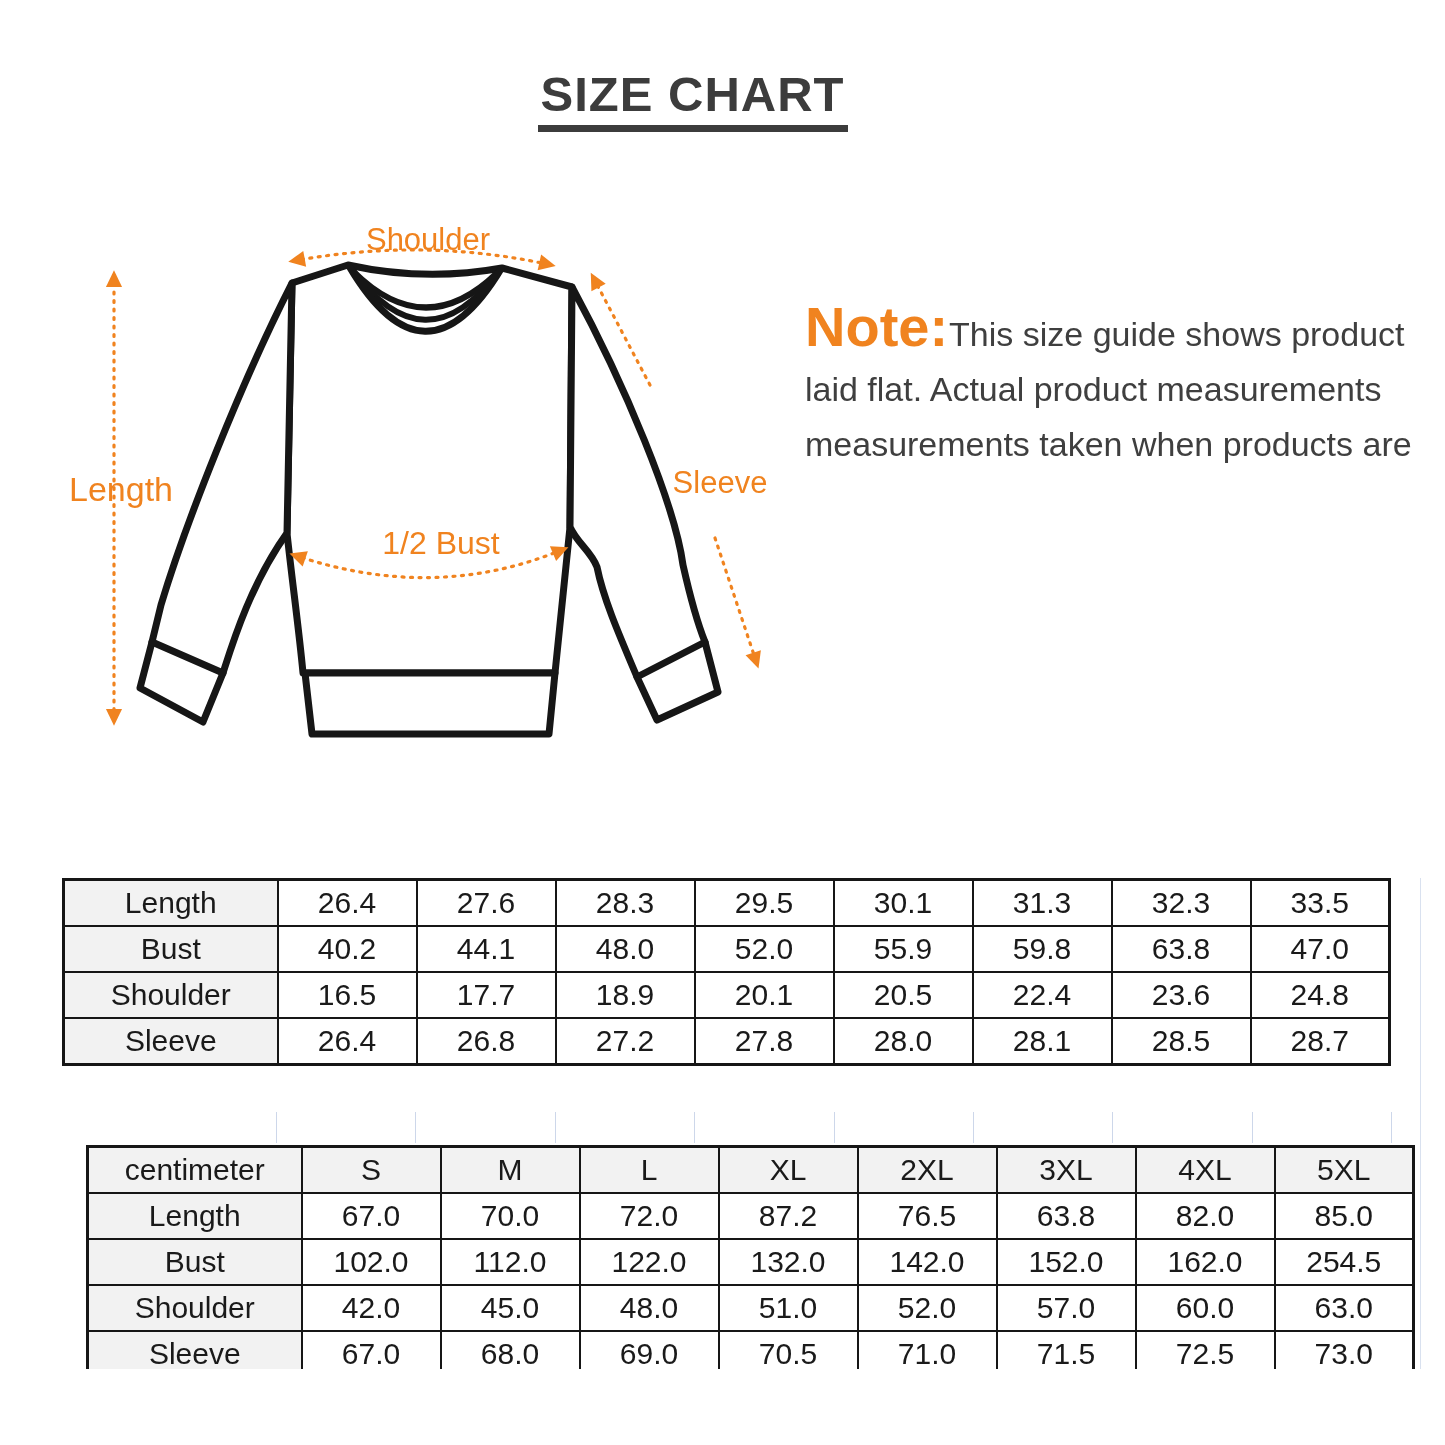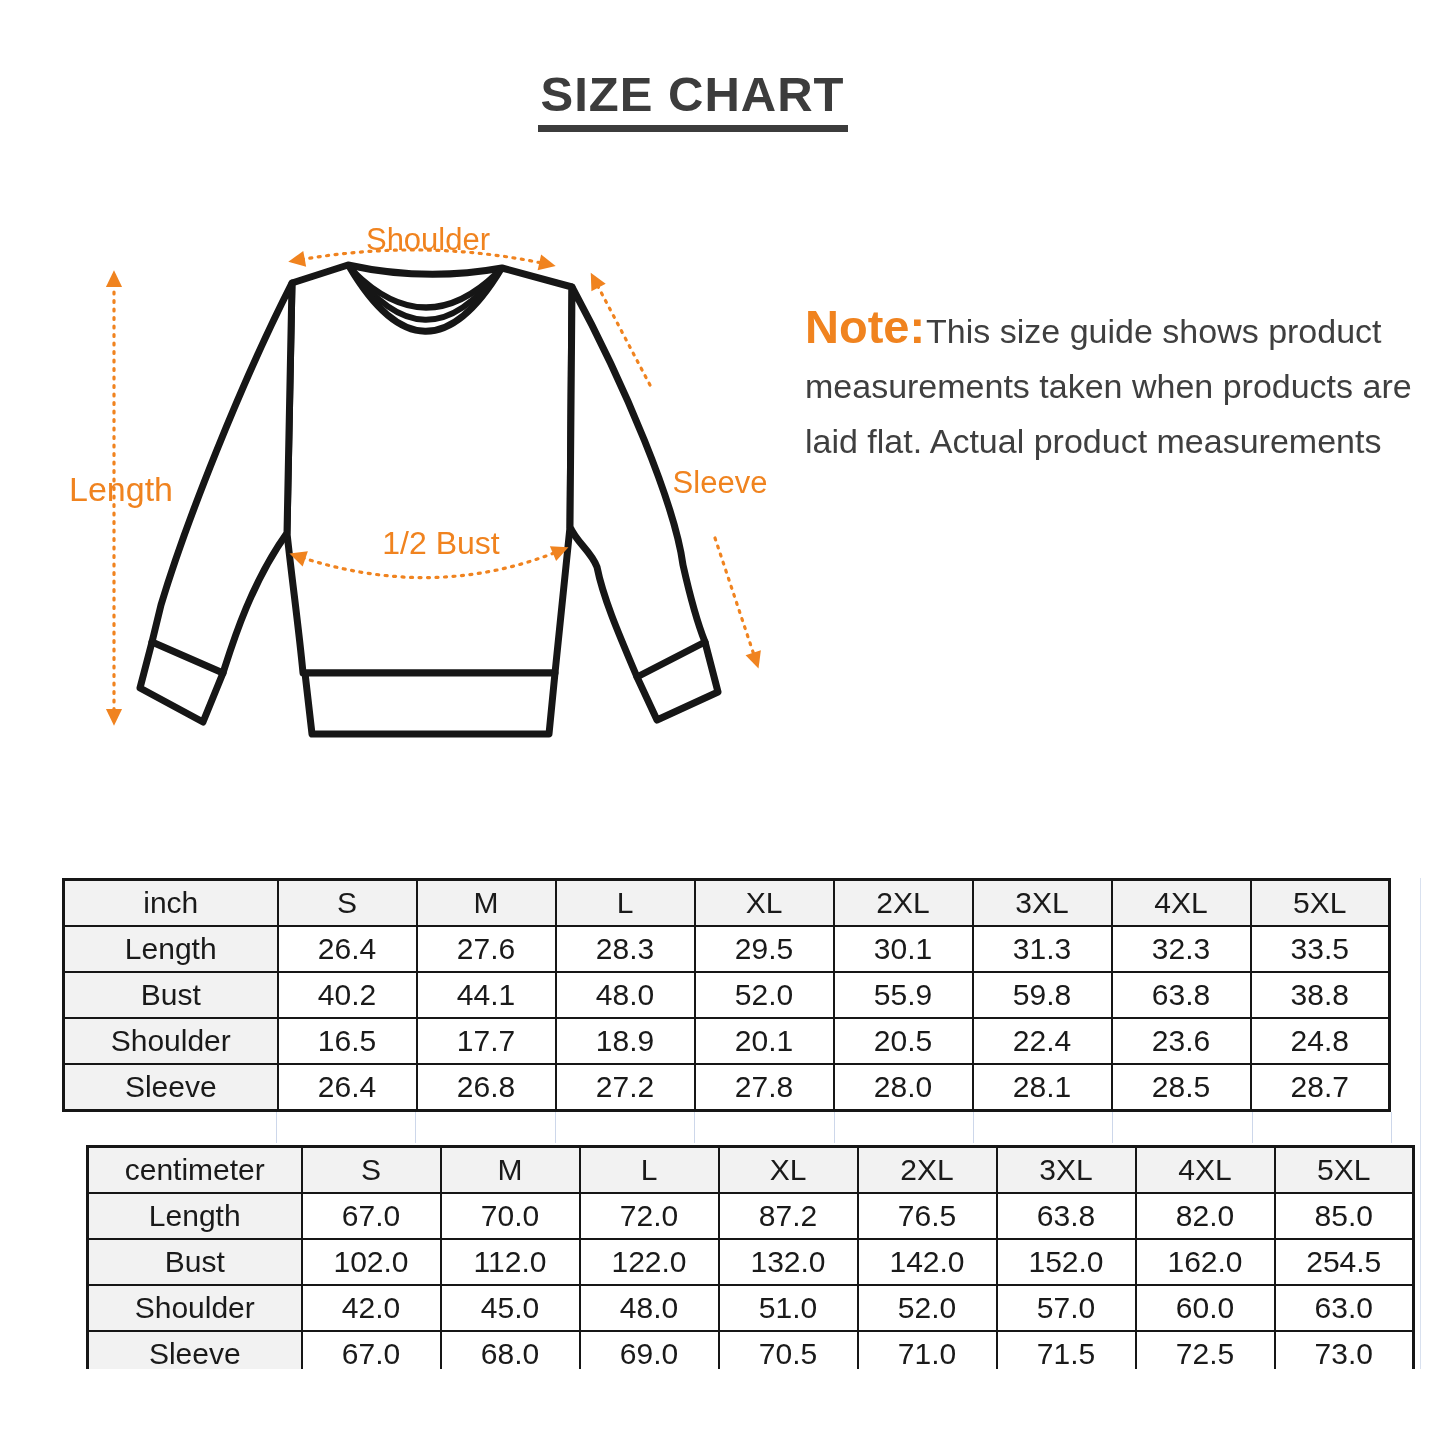--- a/index.html
+++ b/index.html
@@ -15,21 +15,21 @@
     border-bottom:7px solid #3c3c3c;padding:0 3px 6px 3px;line-height:1.0;
   }
   
   .diagram{position:absolute;left:65px;top:205px;width:740px;height:560px;}
   .diagram text{font-family:"Liberation Sans",sans-serif;fill:#F0831F;}
   
   .note{
     position:absolute;left:805px;top:299px;
     font-size:34px;line-height:55px;color:#3f3f3f;white-space:nowrap;
   }
-  .note-label{color:#F0831F;font-weight:700;font-size:47px;padding-right:1px;}
+  .note-label{color:#F0831F;font-weight:700;font-size:56px;padding-right:1px;}
   
   .size-table{
     position:absolute;left:62px;width:1329px;
     border-collapse:collapse;table-layout:fixed;
     font-size:30px;color:#1a1a1a;text-align:center;
     border:3px solid #161616;background:#ffffff;
   }
   .t-inch{top:878px;}
   .t-cm{top:1145px;margin-left:24px;}
   .size-table col.c0{width:214px;}
@@ -84,69 +84,58 @@
     </g>
 
     <text x="363" y="45" font-size="31" text-anchor="middle">Shoulder</text>
     <text x="56" y="296" font-size="34" text-anchor="middle">Length</text>
     <text x="655" y="288" font-size="31" text-anchor="middle">Sleeve</text>
     <text x="376" y="349" font-size="32" text-anchor="middle">1/2 Bust</text>
   </svg>
 
   <div class="note">
     <div class="note-line"><span class="note-label">Note:</span><span>This size guide shows product</span></div>
+    <div class="note-line">laid flat. Actual product measurements</div>
     <div class="note-line">measurements taken when products are</div>
-    <div class="note-line">laid flat. Actual product measurements</div>
   </div>
 
   <table class="size-table t-inch">
     <colgroup>
         <col class="c0">
         <col>
         <col>
         <col>
         <col>
         <col>
         <col>
         <col>
         <col>
       </colgroup>
     <tbody>
-        <tr class="head">
-          <th>inch</th>
-          <th>S</th>
-          <th>M</th>
-          <th>L</th>
-          <th>XL</th>
-          <th>2XL</th>
-          <th>3XL</th>
-          <th>4XL</th>
-          <th>5XL</th>
-        </tr>
         <tr>
           <td class="rowlabel">Length</td>
           <td>26.4</td>
           <td>27.6</td>
           <td>28.3</td>
           <td>29.5</td>
           <td>30.1</td>
           <td>31.3</td>
           <td>32.3</td>
           <td>33.5</td>
         </tr>
         <tr>
           <td class="rowlabel">Bust</td>
           <td>40.2</td>
           <td>44.1</td>
           <td>48.0</td>
           <td>52.0</td>
           <td>55.9</td>
           <td>59.8</td>
           <td>63.8</td>
-          <td>38.8</td>
+          <td>47.0</td>
         </tr>
         <tr>
           <td class="rowlabel">Shoulder</td>
           <td>16.5</td>
           <td>17.7</td>
           <td>18.9</td>
           <td>20.1</td>
           <td>20.5</td>
           <td>22.4</td>
           <td>23.6</td>

